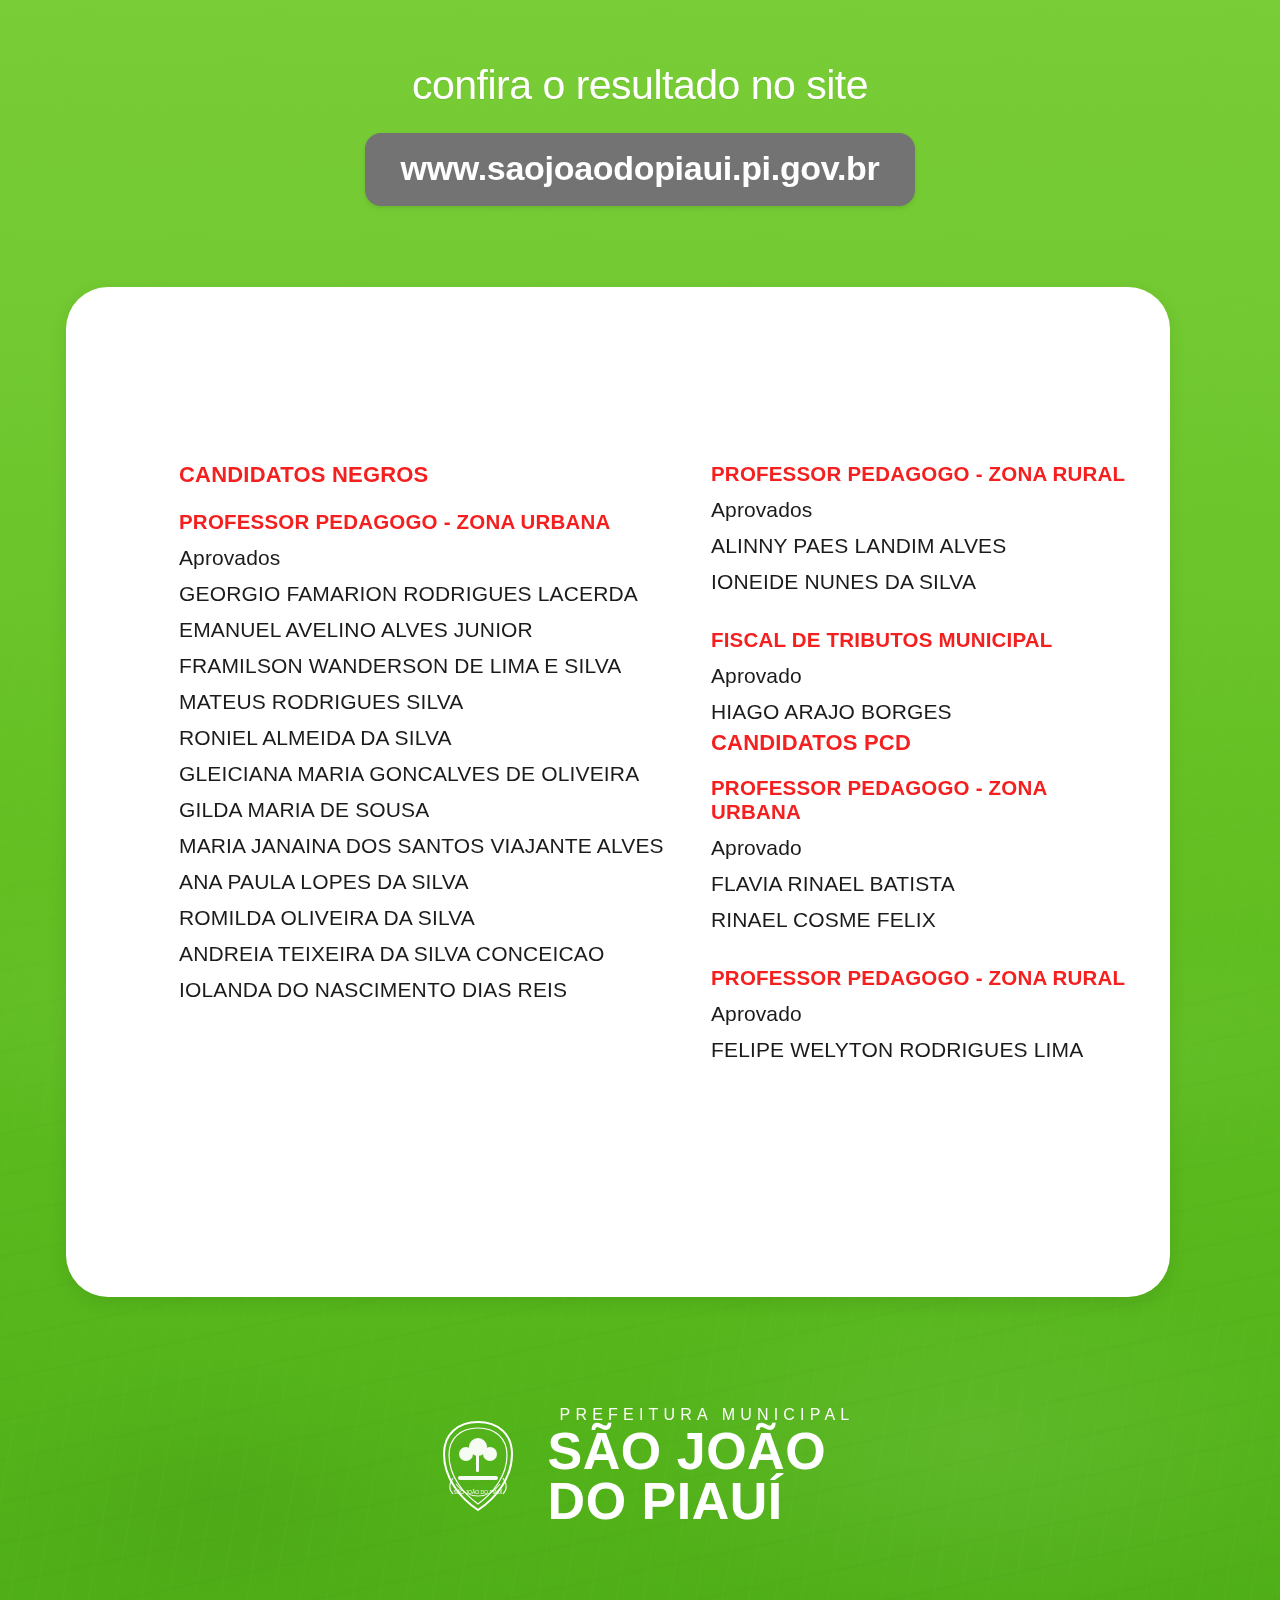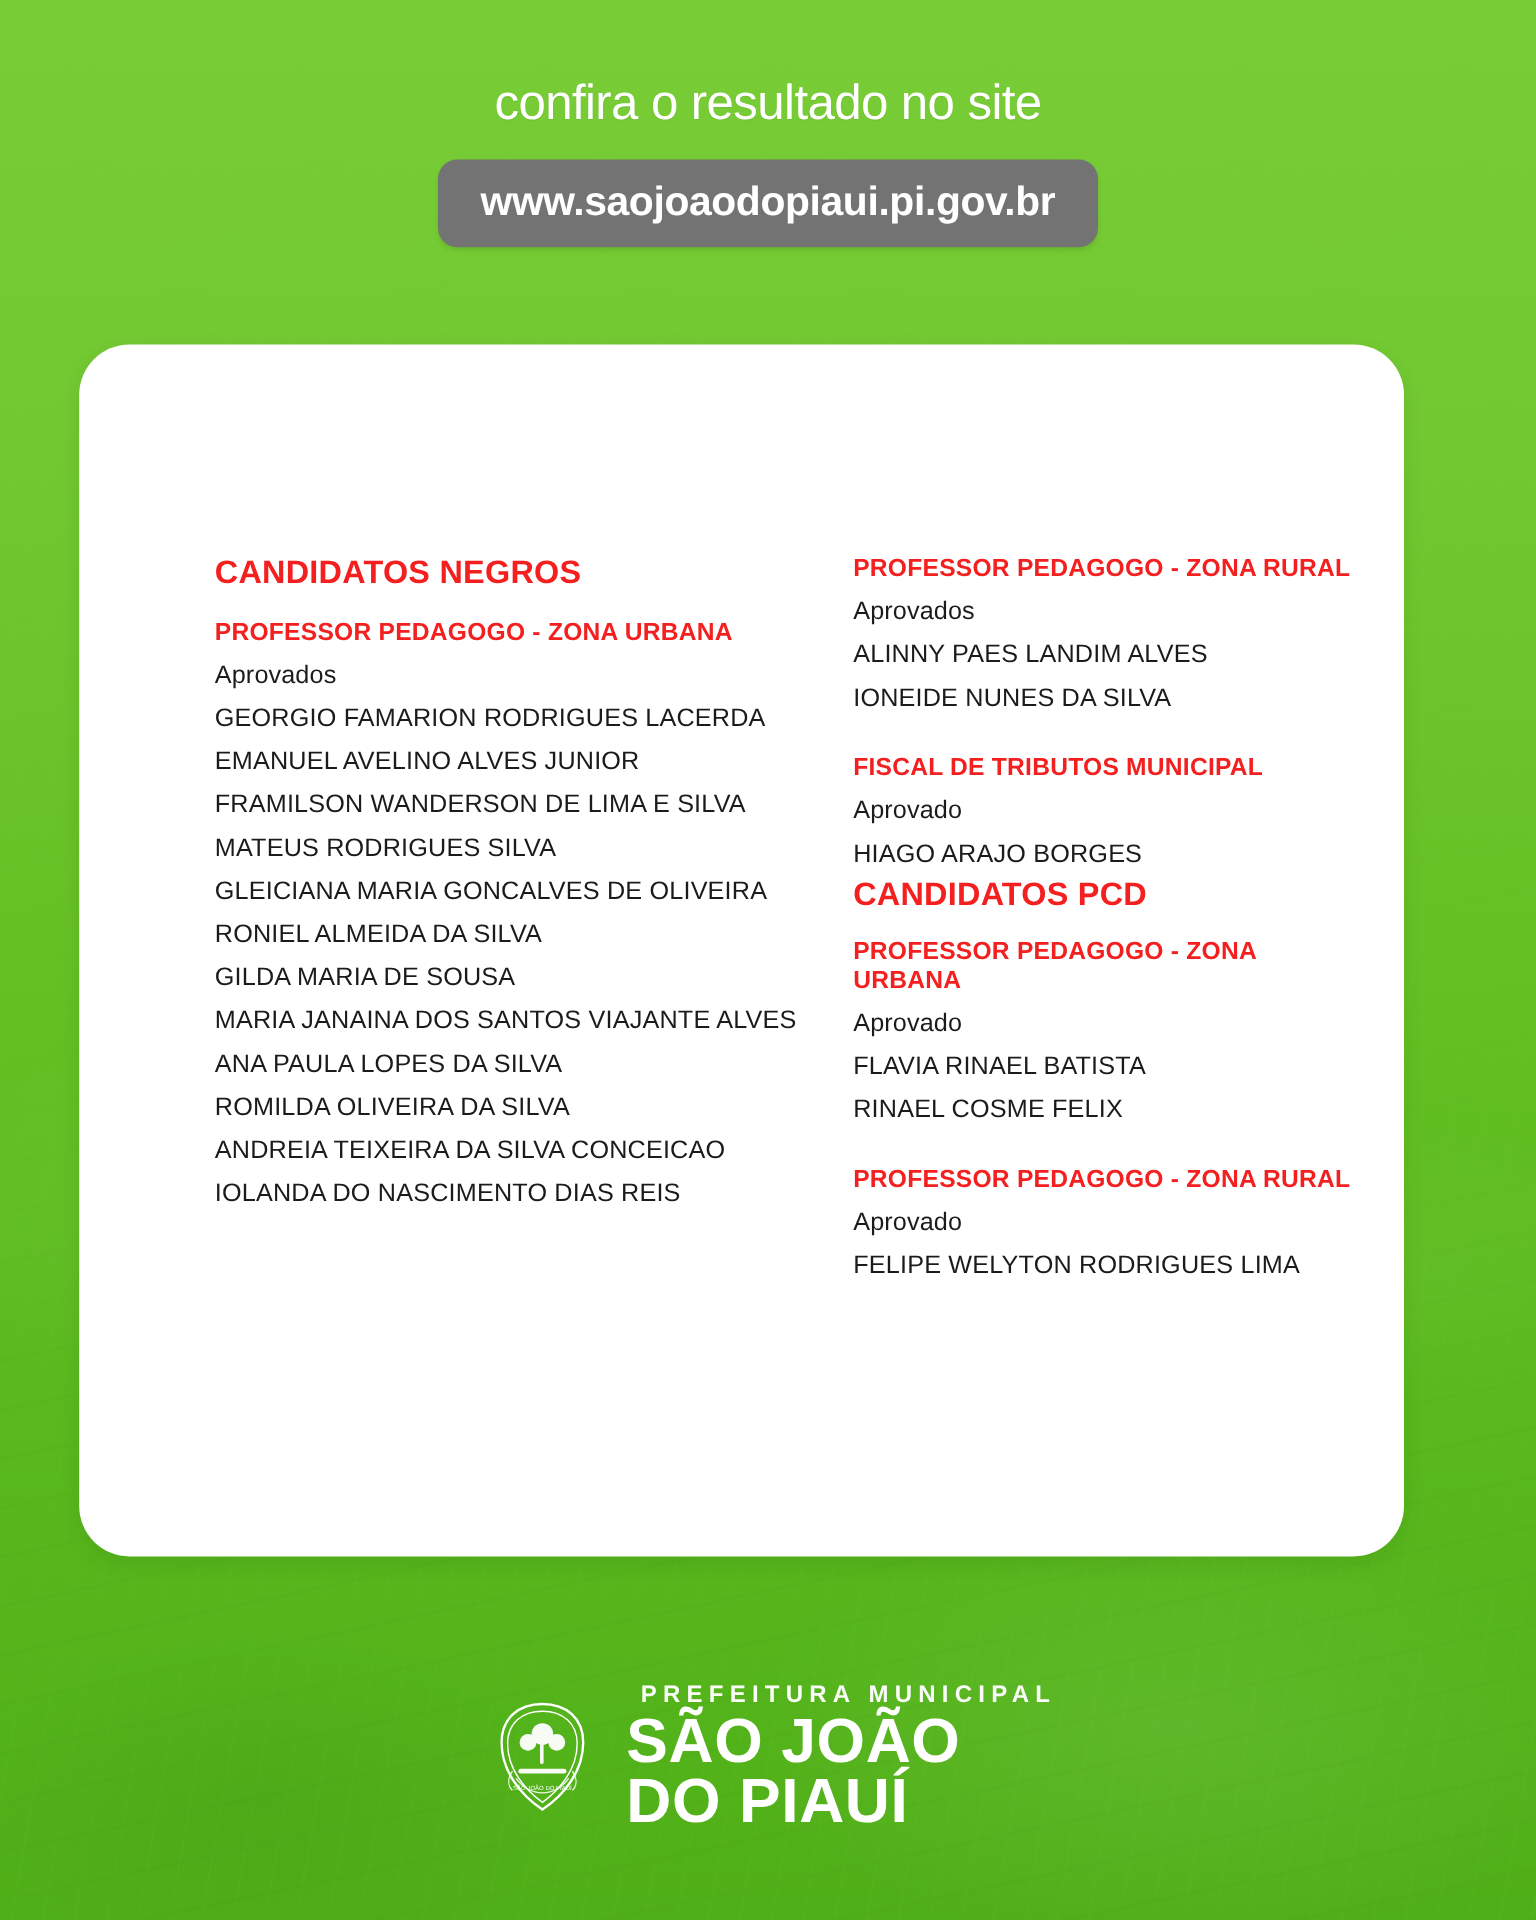--- a/index.html
+++ b/index.html
@@ -96,21 +96,21 @@
     gap: 44px;
   }
   .col { width: 50%; }
   .col-left { padding-left: 65px; }
   .col-right { padding-left: 45px; }
 
   .group { margin-bottom: 0; }
 
   .group-title {
     color: #f41f1f;
-    font-size: 27px;
+    font-size: 22px;
     font-weight: bold;
     letter-spacing: 0.2px;
     margin-bottom: 22px;
   }
   .section-title {
     color: #f41f1f;
     font-size: 20.5px;
     font-weight: bold;
     letter-spacing: 0.2px;
     margin-bottom: 6px;
@@ -143,23 +143,23 @@
   }
   .crest {
     width: 104px;
     height: 104px;
     position: relative;
     flex: 0 0 auto;
   }
   .crest svg { display: block; }
   .wordmark { color: #ffffff; }
   .wordmark .pref {
-    font-size: 20px;
+    font-size: 16px;
     letter-spacing: 5.2px;
-    font-weight: bold;
+    font-weight: normal;
     margin-bottom: 2px;
     opacity: .97;
     margin-left: 12px;
   }
   .wordmark .l1, .wordmark .l2 {
     font-size: 52px;
     font-weight: bold;
     line-height: 50px;
     letter-spacing: 0.5px;
   }
@@ -181,22 +181,22 @@
     <div class="col col-left">
       <div class="group-title">CANDIDATOS NEGROS</div>
 
       <div class="group">
         <div class="section-title">PROFESSOR PEDAGOGO - ZONA URBANA</div>
         <div class="approved-label">Aprovados</div>
         <div class="name">GEORGIO FAMARION RODRIGUES LACERDA</div>
         <div class="name">EMANUEL AVELINO ALVES JUNIOR</div>
         <div class="name">FRAMILSON WANDERSON DE LIMA E SILVA</div>
         <div class="name">MATEUS RODRIGUES SILVA</div>
+        <div class="name">RONIEL ALMEIDA DA SILVA</div>
         <div class="name">GLEICIANA MARIA GONCALVES DE OLIVEIRA</div>
-        <div class="name">RONIEL ALMEIDA DA SILVA</div>
         <div class="name">GILDA MARIA DE SOUSA</div>
         <div class="name">MARIA JANAINA DOS SANTOS VIAJANTE ALVES</div>
         <div class="name">ANA PAULA LOPES DA SILVA</div>
         <div class="name">ROMILDA OLIVEIRA DA SILVA</div>
         <div class="name">ANDREIA TEIXEIRA DA SILVA CONCEICAO</div>
         <div class="name">IOLANDA DO NASCIMENTO DIAS REIS</div>
       </div>
     </div>
 
     <div class="col col-right">

